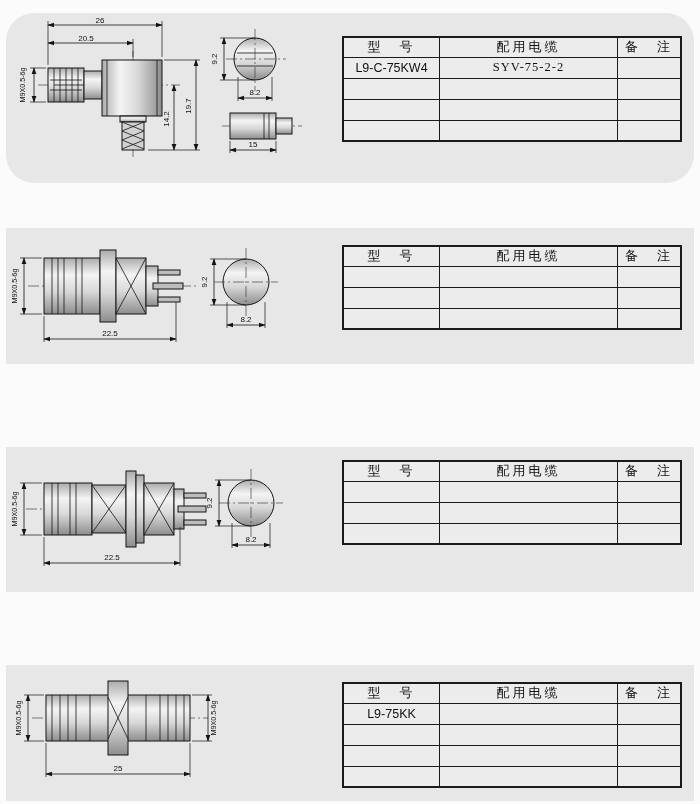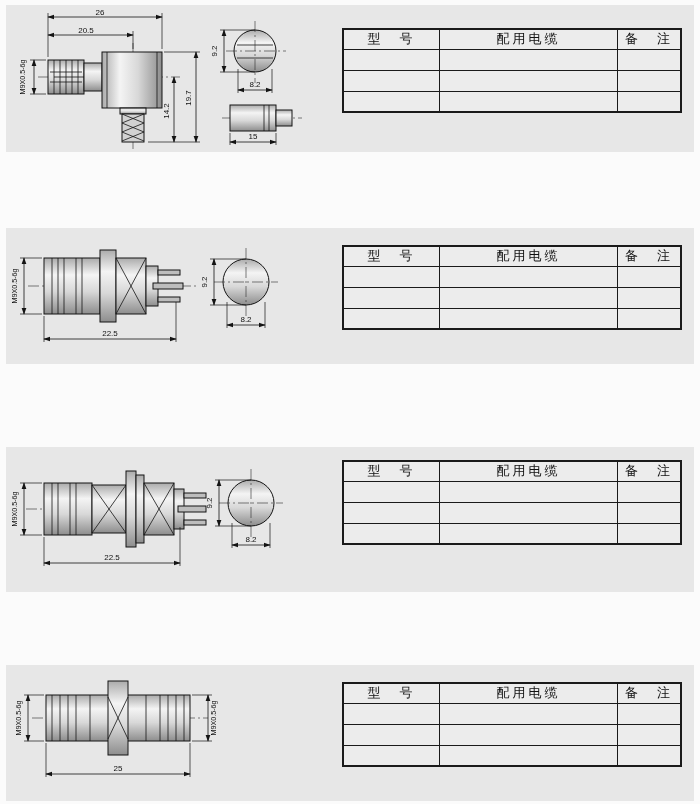--- a/index.html
+++ b/index.html
@@ -6,21 +6,21 @@
   body {
     width:700px; height:804px; position:relative;
     background:#fbfbfb;
     font-family:"Liberation Sans", sans-serif;
     color:#111;
   }
   .panel {
     position:absolute; left:6px; width:688px;
     background:#e7e7e7;
   }
-  #panel1 { top:5px;   height:147px; }
+  #panel1 { top:13px;   height:170px;border-radius:28px; }
   #panel2 { top:228px; height:136px; }
   #panel3 { top:447px; height:145px; }
   #panel4 { top:665px; height:136px; }
 
   .drawing { position:absolute; }
   #panel1 .drawing { left:2px; top:0; }
   #panel2 .drawing { left:2px; top:8px; }
   #panel3 .drawing { left:2px; top:4px; }
   #panel4 .drawing { left:2px; top:6px; }
 
@@ -155,20 +155,25 @@
   </svg>
 
   <table class="spec">
     <tbody>
       <tr class="hd">
         <td class="c0">型　号</td>
         <td class="c1">配用电缆</td>
         <td class="c2">备　注</td>
       </tr>
       <tr>
+        <td class="c0">L9-C-75KW4</td>
+        <td class="c1 cable">SYV-75-2-2</td>
+        <td class="c2"></td>
+      </tr>
+      <tr>
         <td class="c0"></td>
         <td class="c1 cable"></td>
         <td class="c2"></td>
       </tr>
       <tr>
         <td class="c0"></td>
         <td class="c1 cable"></td>
         <td class="c2"></td>
       </tr>
       <tr>
@@ -407,20 +412,25 @@
   </svg>
 
   <table class="spec">
     <tbody>
       <tr class="hd">
         <td class="c0">型　号</td>
         <td class="c1">配用电缆</td>
         <td class="c2">备　注</td>
       </tr>
       <tr>
+        <td class="c0">L9-75KK</td>
+        <td class="c1 cable"></td>
+        <td class="c2"></td>
+      </tr>
+      <tr>
         <td class="c0"></td>
         <td class="c1 cable"></td>
         <td class="c2"></td>
       </tr>
       <tr>
         <td class="c0"></td>
         <td class="c1 cable"></td>
         <td class="c2"></td>
       </tr>
       <tr>

